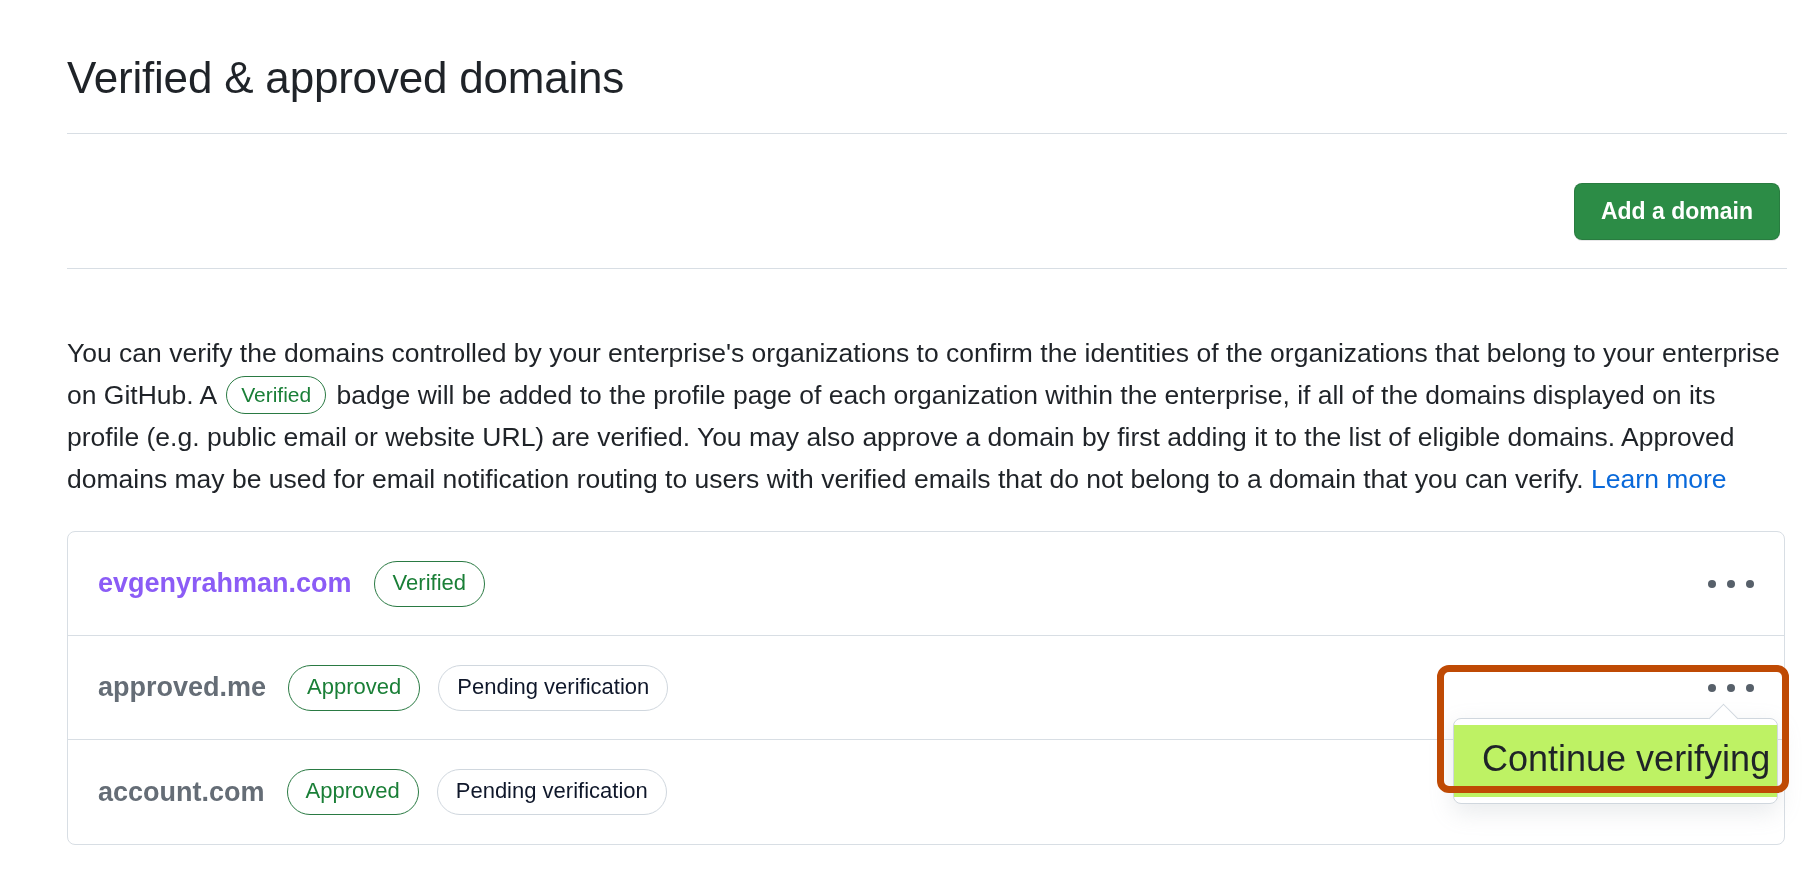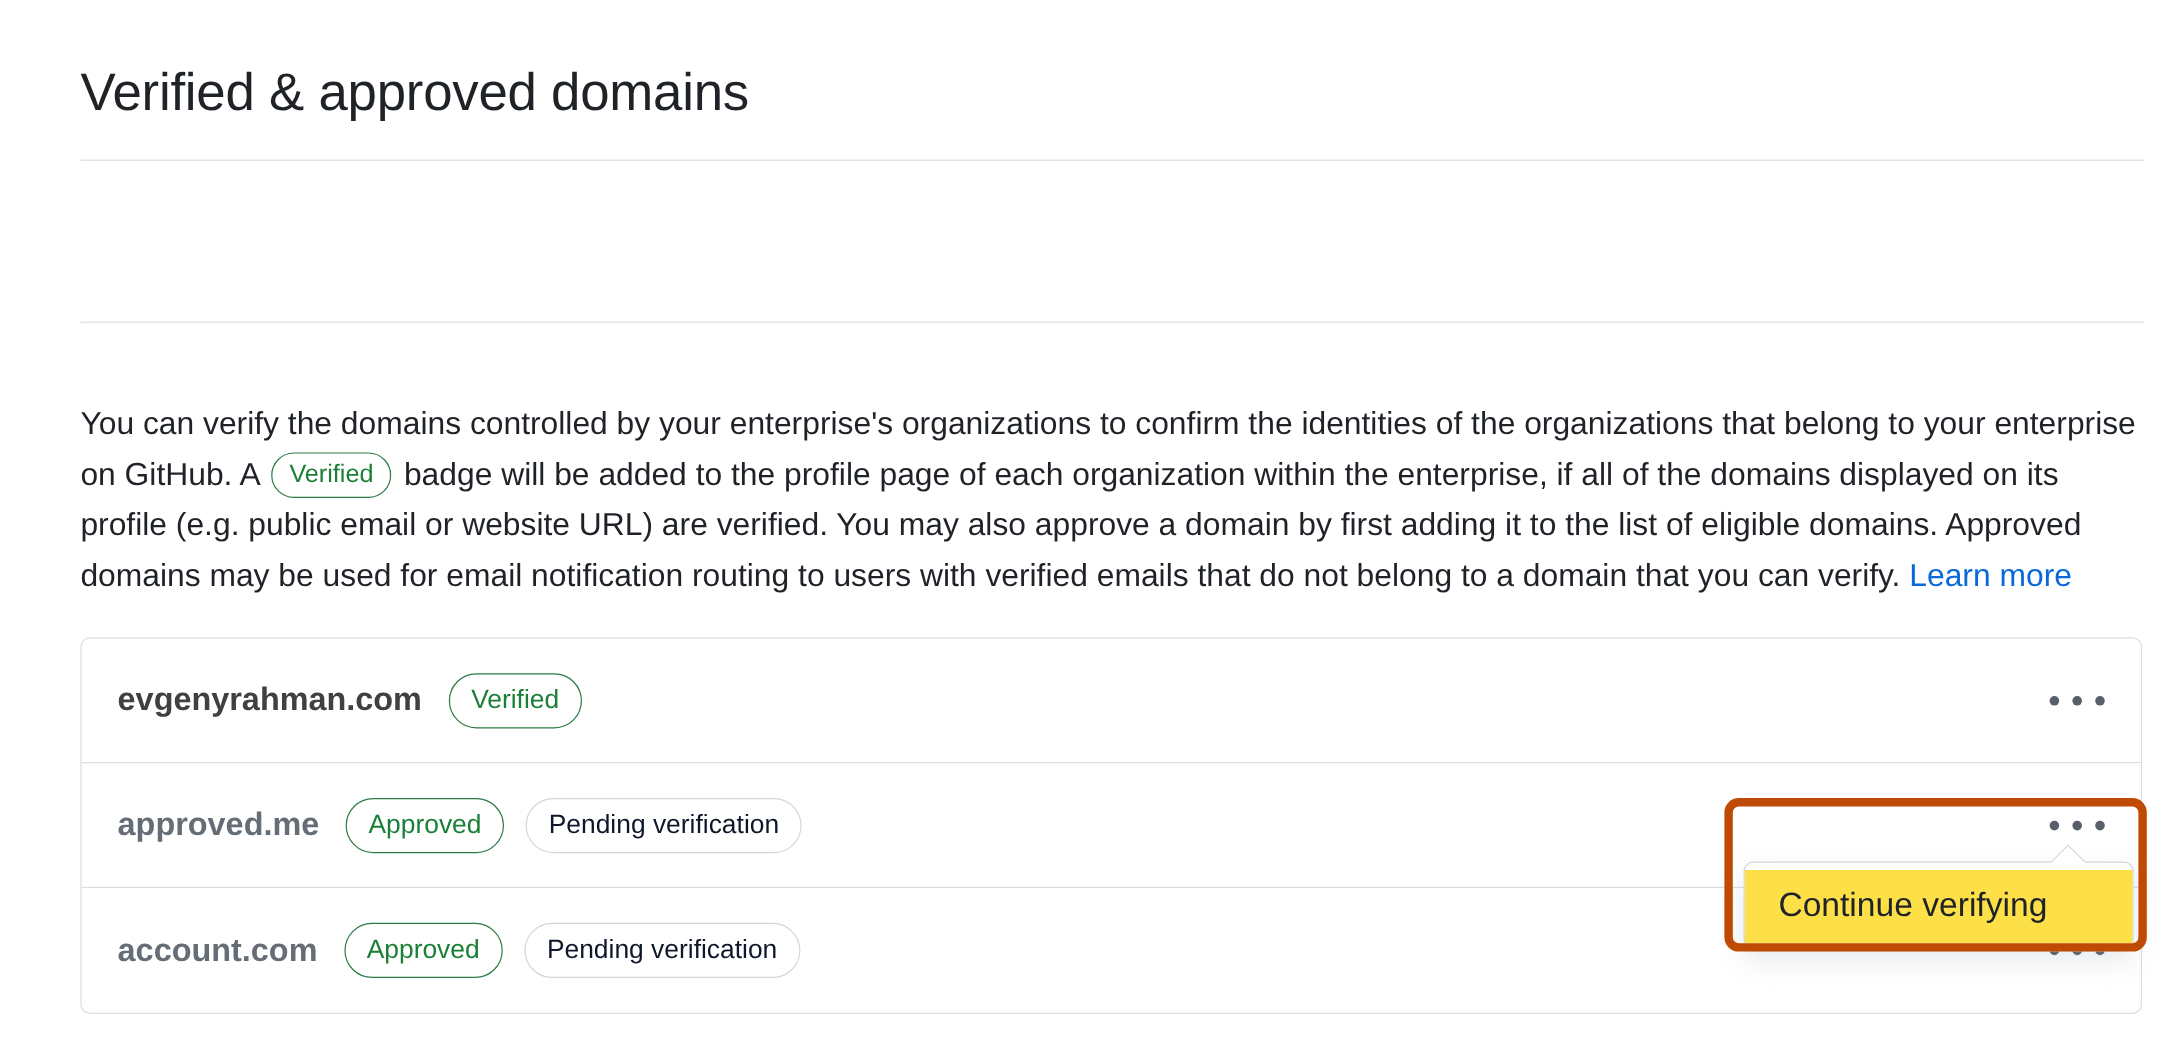--- a/index.html
+++ b/index.html
@@ -128,21 +128,21 @@
     border-bottom: 1px solid #d8dee4;
     display: flex;
     align-items: center;
     padding: 0 28px 0 30px;
   }
   .domain-row:last-child { border-bottom: none; }
 
   .domain-name {
     font-size: 27px;
     font-weight: 700;
-    color: #404040;
+    color: #8b5cf6;
     white-space: nowrap;
     margin-right: 22px;
   }
   .domain-name.muted { color: #656d76; }
 
   .badge {
     display: inline-block;
     border-radius: 999px;
     font-size: 22px;
     line-height: 1;
@@ -202,26 +202,27 @@
     width: 20px;
     height: 20px;
     background: #ffffff;
     border-left: 1px solid #d0d7de;
     border-top: 1px solid #d0d7de;
     transform: rotate(45deg);
   }
   .menu-item {
     position: relative;
     padding: 11px 20px 14px 28px;
-    font-size: 28px;
+    font-size: 36px;
     line-height: 1.3;
     color: #1f2328;
     cursor: pointer;
     white-space: nowrap;
-    background: #fde047;
+    background: #bef264;
+    text-align: right;
   }
   .menu-item.danger { color: #cf222e; }
 
   
   .highlight-box {
     position: absolute;
     left: 1425px;
     top: 665px;
     width: 352px;
     height: 128px;
@@ -234,20 +235,21 @@
 </style>
 </head>
 <body>
 
 <div class="page">
 
   <div class="page-title">Verified &amp; approved domains</div>
   <div class="rule rule-1"></div>
 
   <div class="section-head">
+    <button class="btn-primary">Add a domain</button>
   </div>
 
   <div class="rule rule-2"></div>
 
   <p class="intro"><span>You can verify the domains controlled by your enterprise's organizations to confirm the identities of the organizations that belong to your enterprise on GitHub. A</span> <span class="inline-badge">Verified</span> <span>badge will be added to the profile page of each organization within the enterprise, if all of the domains displayed on its profile (e.g. public email or website URL) are verified. You may also approve a domain by first adding it to the list of eligible domains. Approved domains may be used for email notification routing to users with verified emails that do not belong to a domain that you can verify.</span> <a href="#" class="link">Learn more</a></p>
 
   <div class="domain-list">
 
     <div class="domain-row">
       <span class="domain-name">evgenyrahman.com</span>

